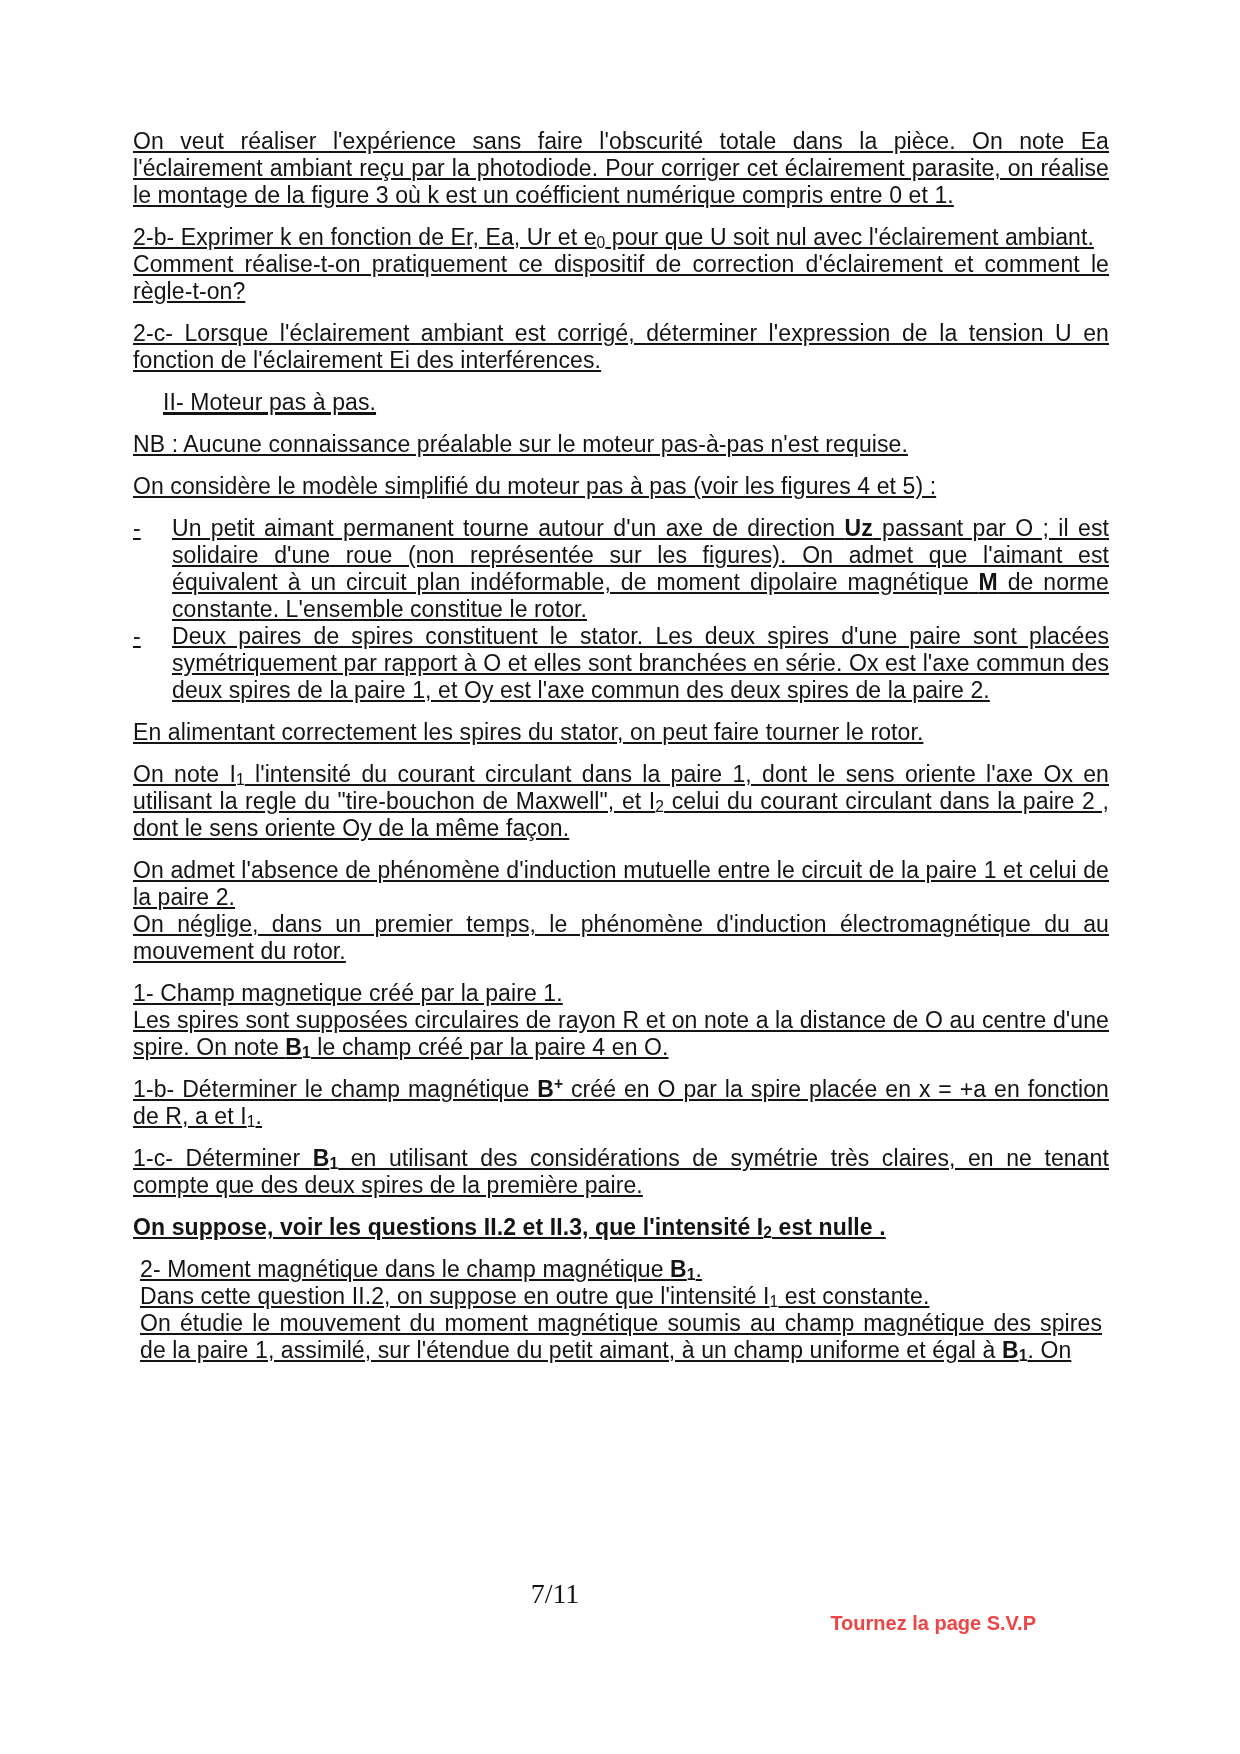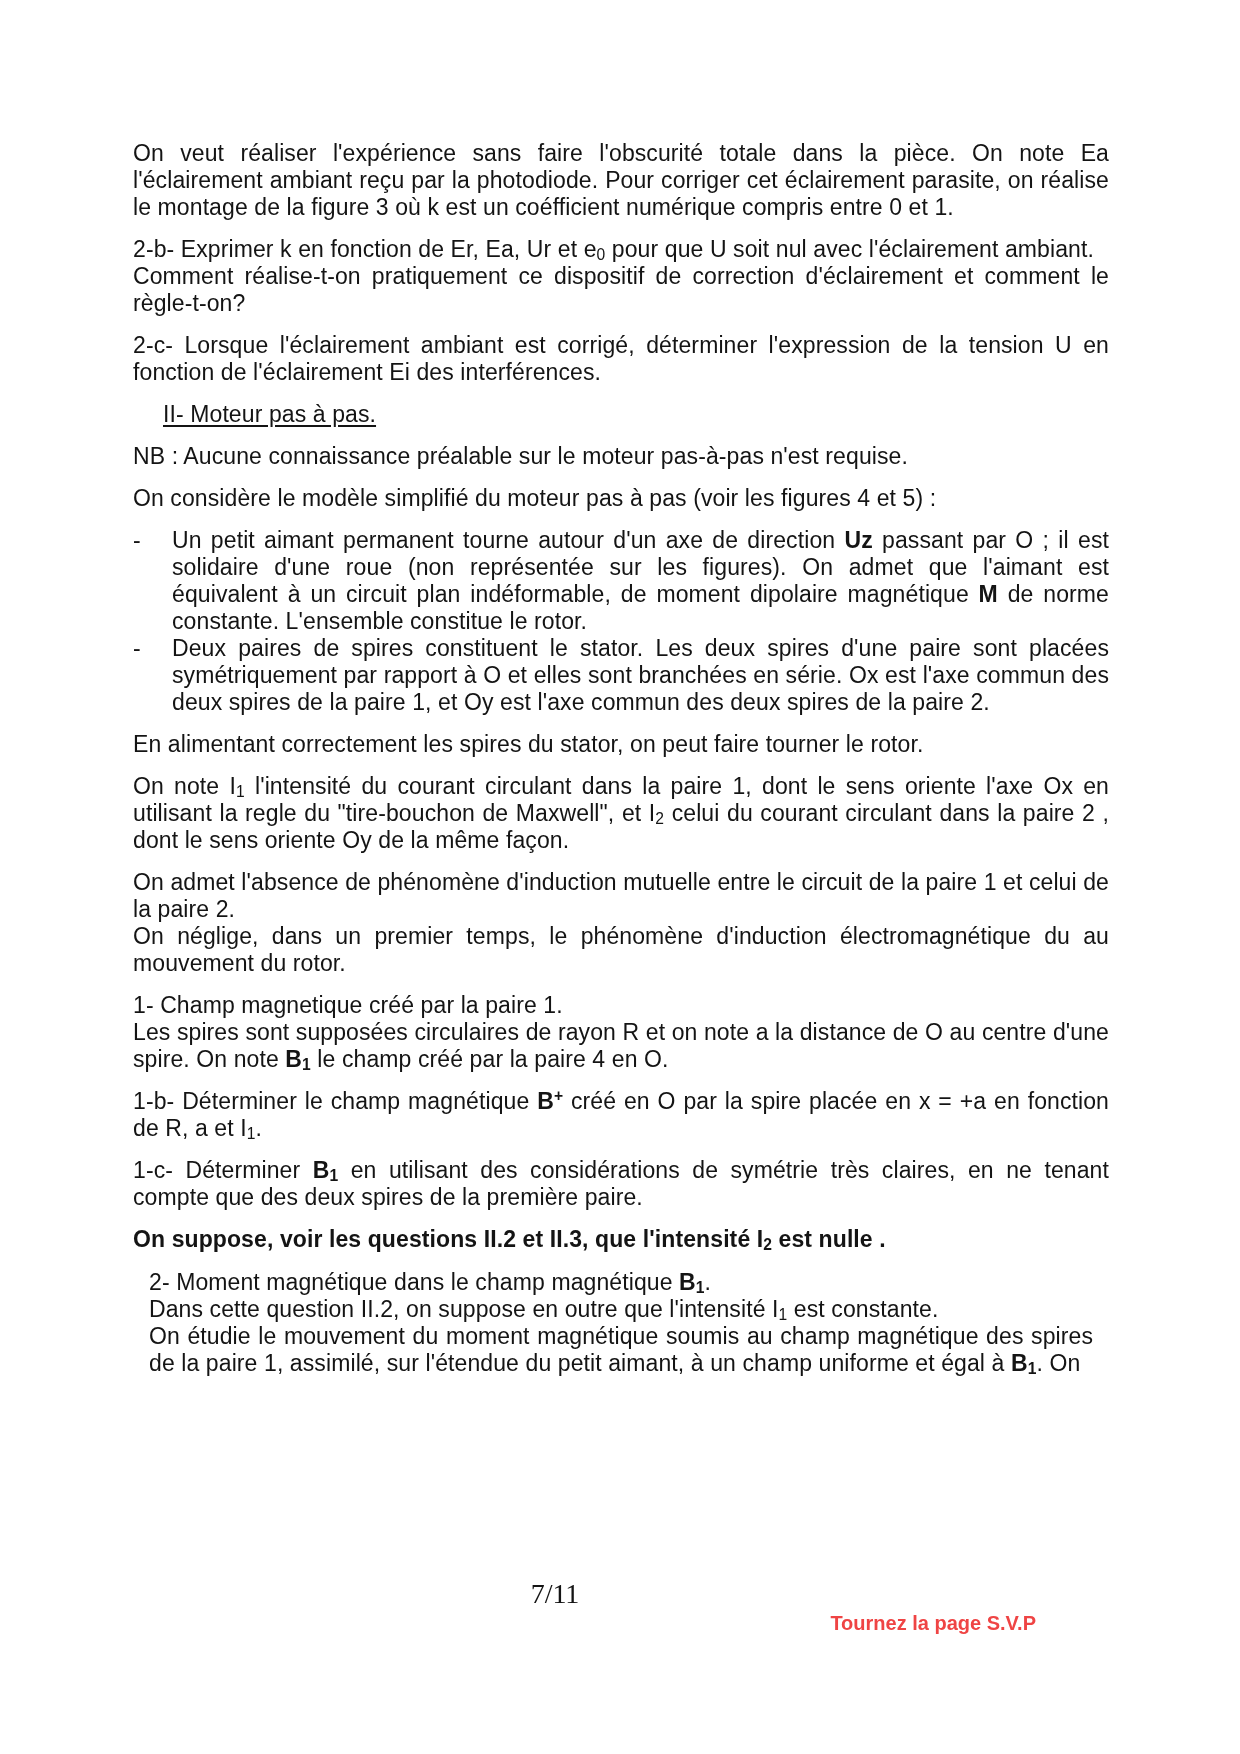--- a/index.html
+++ b/index.html
@@ -10,29 +10,30 @@
     font-family: "Liberation Sans", sans-serif;
     color: #141414;
   }
   .page {
     position: absolute; inset: 0;
     background: #ffffff;
     overflow: hidden;
   }
   .content {
     position: absolute;
-    left: 133px; top: 140px;
+    left: 133px; top: 128px;
     width: 976px;
     font-size: 23px;
     line-height: 27px;
     text-align: justify;
     letter-spacing: 0.1px;
+    text-decoration: underline;
   }
   .content p { margin: 0 0 15px 0; }
-  .content p.tight { margin: 16px; }
+  .content p.tight { margin: 7px; }
   .blist { margin: 0 0 15px 0; }
   .li { display: flex; margin: 0; }
   .li .marker { flex: 0 0 39px; width: 39px; }
   .li .li-text { flex: 1; text-align: justify; }
   .b { font-weight: bold; }
   .u { text-decoration: underline; text-underline-offset: 3px; margin-left: 30px; }
   sub, sup { font-size: 0.68em; line-height: 0; }
   sub { vertical-align: -0.22em; }
   sup { vertical-align: 0.5em; }
   .page-number {

